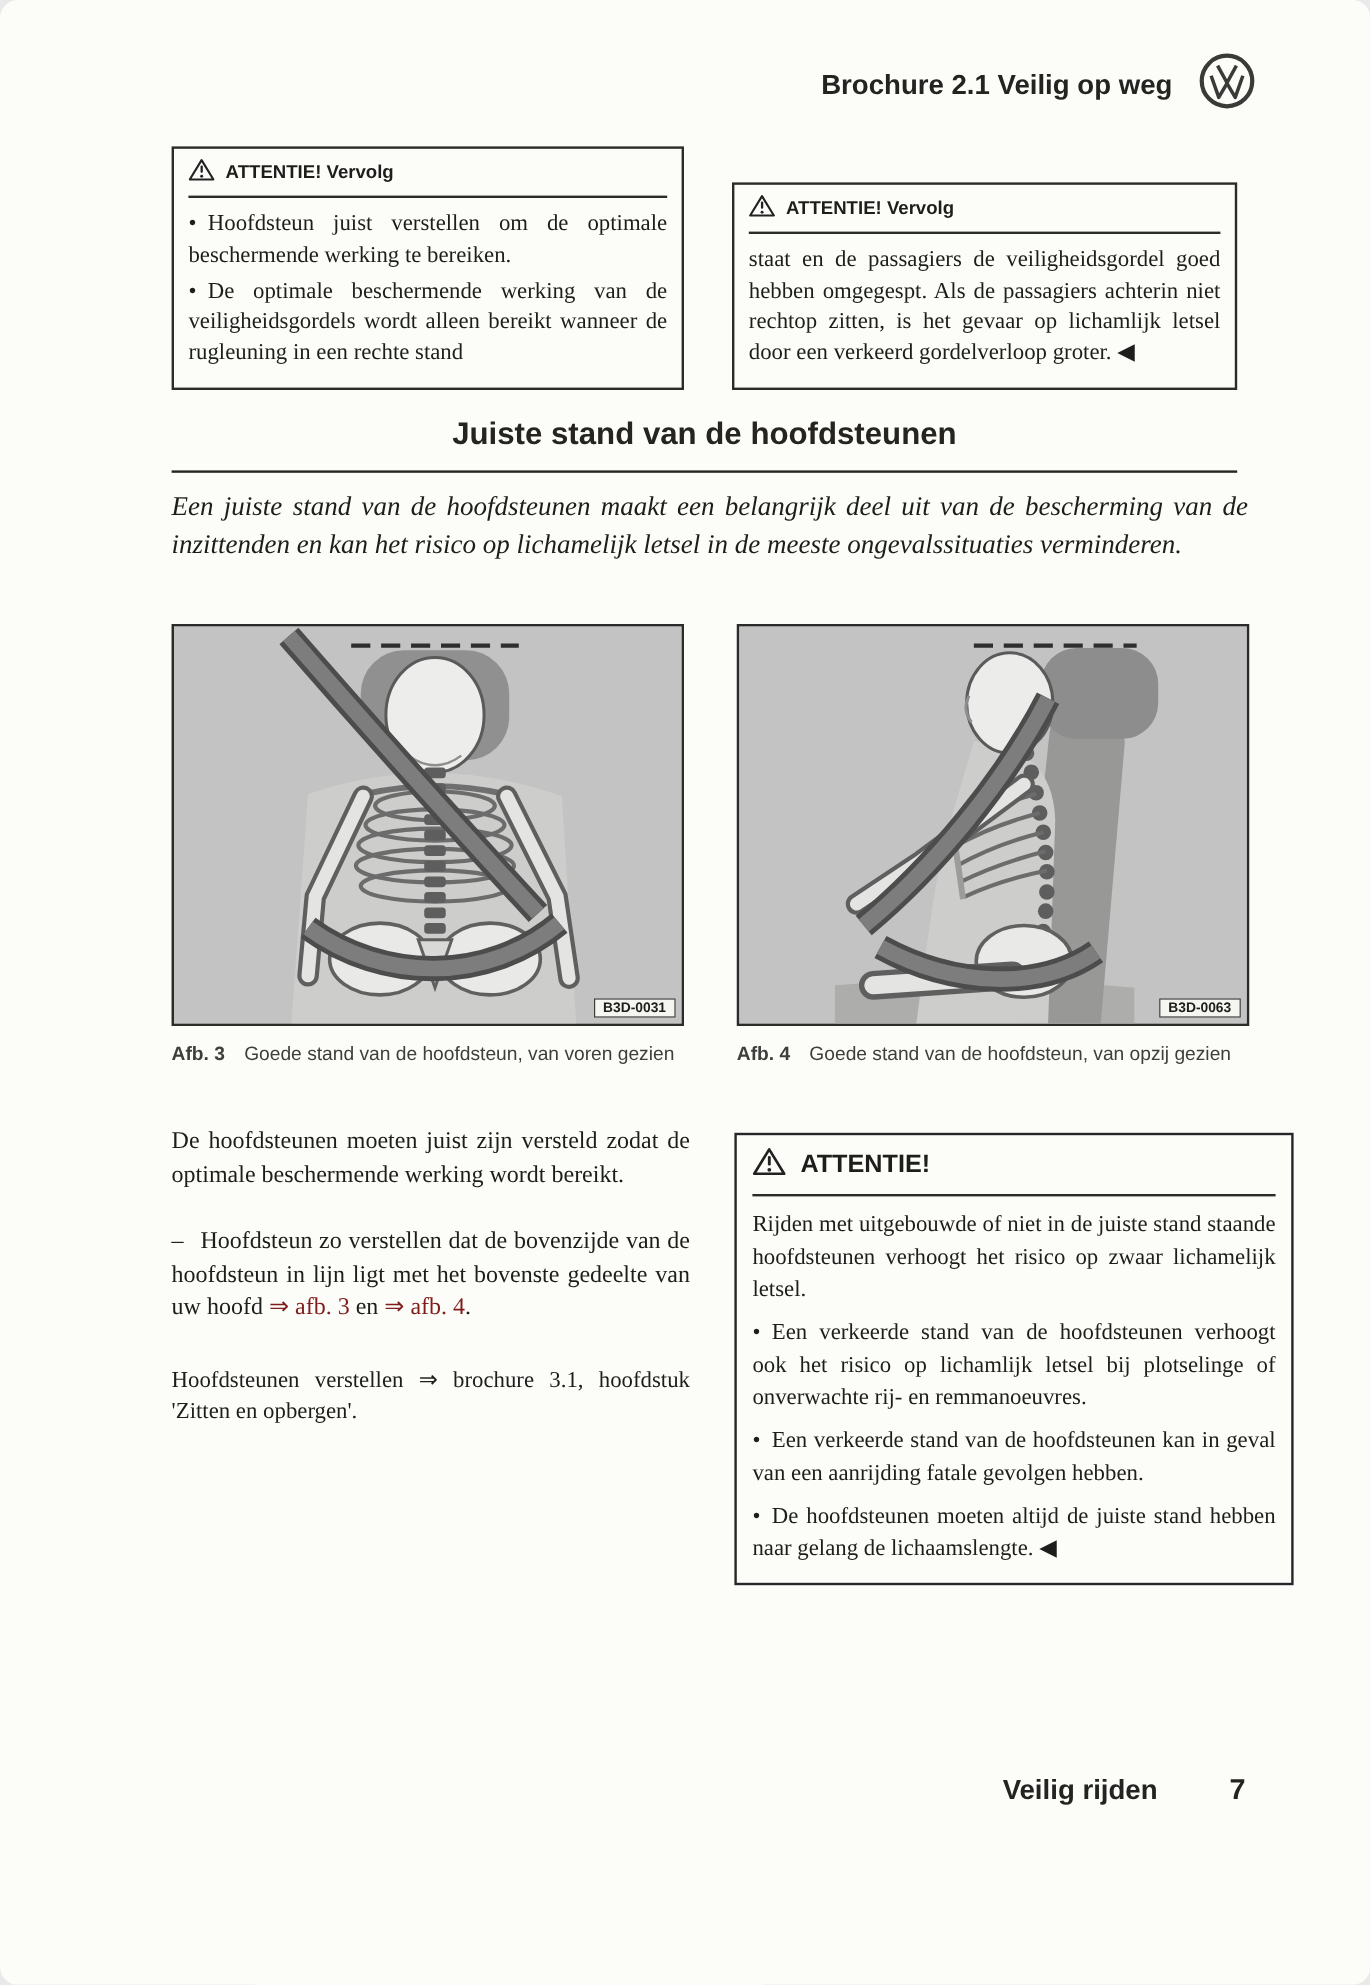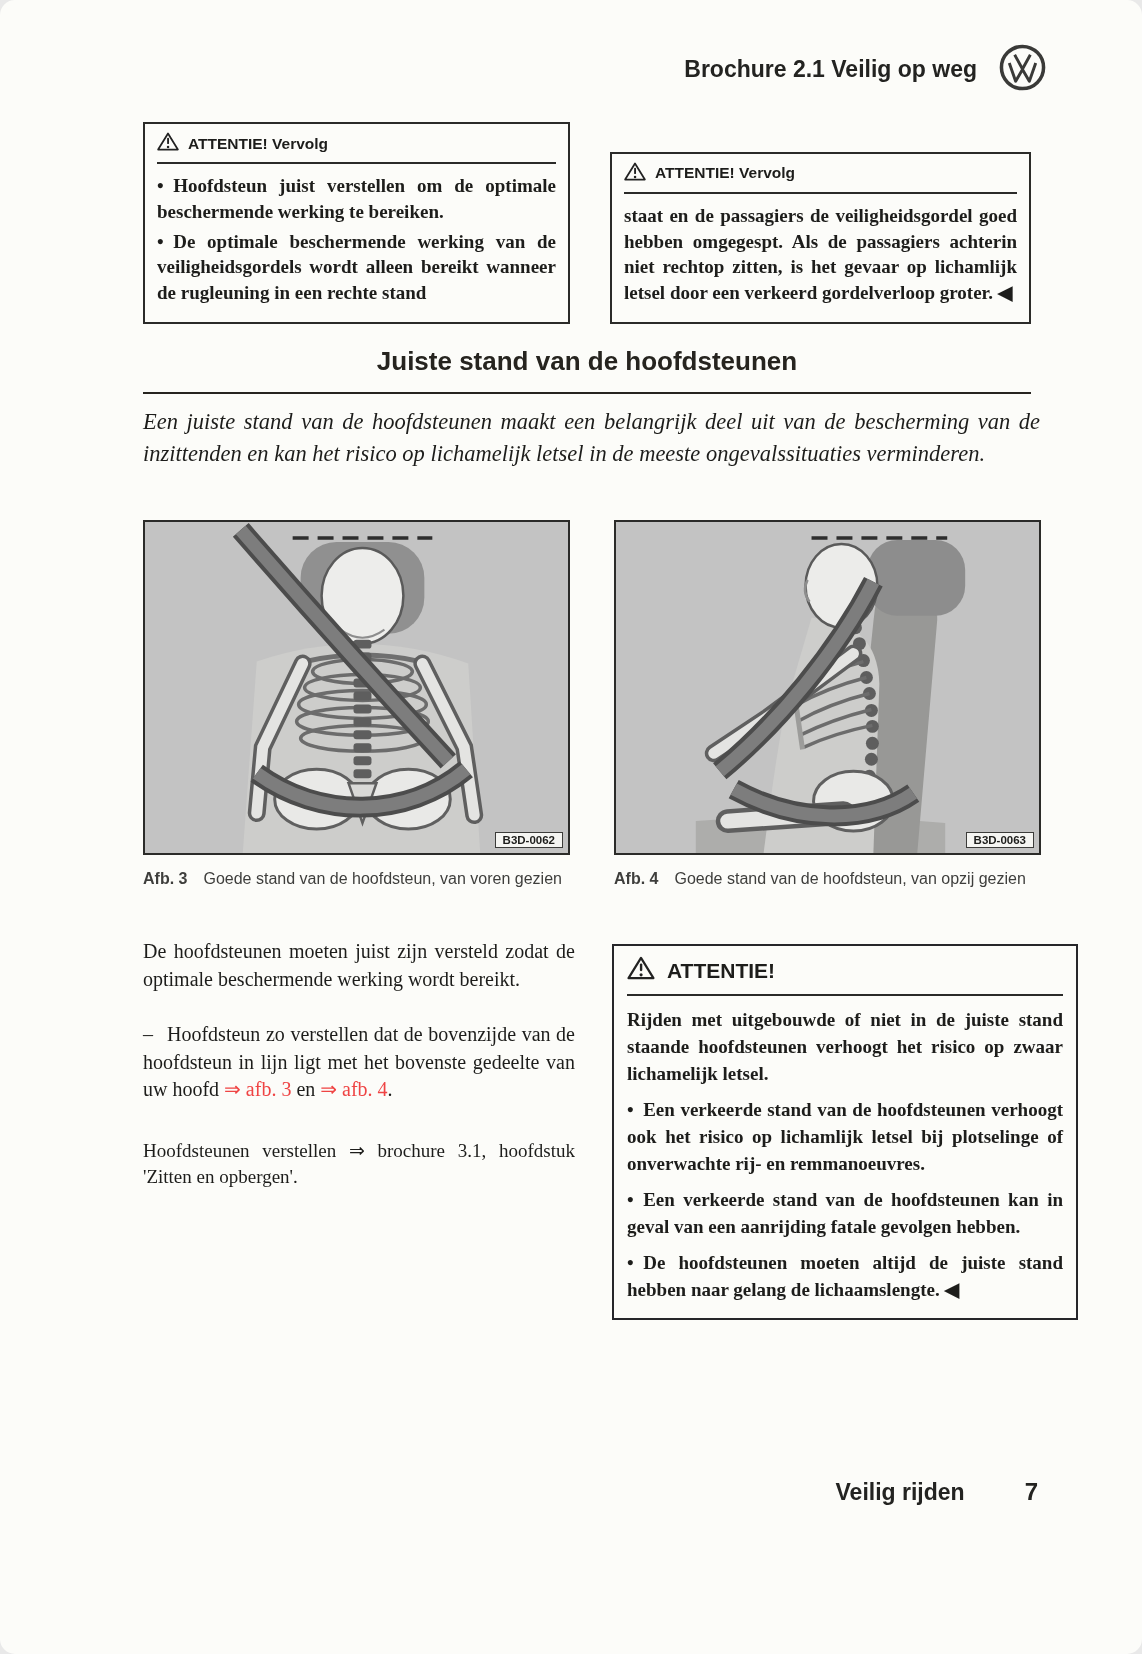--- a/index.html
+++ b/index.html
@@ -21,21 +21,21 @@
   
   .warnrow { position:absolute; top:122px; left:143px; width:888px; display:flex; gap:40px; align-items:flex-end; }
   .warnbox-small { border:2px solid #2b2b29; padding:8px 12px 12px; }
   .warnbox-small.left  { width:427px; }
   .warnbox-small.right { width:421px; }
   .warn-title-row {
     display:flex; align-items:center; gap:9px;
     font-family:"Liberation Sans", sans-serif; font-weight:bold; font-size:15.5px;
     padding-bottom:7px; border-bottom:2px solid #2b2b29; margin-bottom:9px;
   }
-  .warn-body { font-size:19px; font-weight:bold; line-height:1.36; text-align:justify; }
+  .warn-body { font-size:19px; font-weight:normal; line-height:1.36; text-align:justify; }
   .warn-body p { margin-bottom:4px; }
   .warn-body p.bullet::before { content:"\2022\2002"; }
 
   
   .section-head {
     position:absolute; top:346px; left:143px; width:888px;
     font-family:"Liberation Sans", sans-serif; font-weight:bold; font-size:26px;
     color:#26241f; padding-bottom:15px; border-bottom:2px solid #26241f;text-align:center;
   }
   .intro {
@@ -54,21 +54,21 @@
   }
   .figcaption { margin-top:12px; font-family:"Liberation Sans", sans-serif; font-size:16px; color:#3e3e3c; line-height:1.5; }
   .figcaption .cap-label { font-weight:bold; margin-right:16px; }
 
   
   .bodycol { position:absolute; top:938px; left:143px; width:432px; font-size:20px; line-height:1.38; text-align:justify; }
   .bodycol .p1 { margin-bottom:28px; }
   .bodycol .step { margin-bottom:34px; }
   .bodycol .step .dash { margin-right:14px; }
   .bodycol .note { font-size:19px; }
-  .ref { color:#ef4444; }
+  .ref { color:#7f1d1d; }
 
   
   .warnmain { position:absolute; top:944px; left:612px; width:466px; border:2px solid #26262a; padding:10px 13px 14px; }
   .warnmain .warn-title-row { font-size:21px; gap:12px; padding-bottom:9px; margin-bottom:11px; }
   .warnmain .warn-body { font-size:19px; line-height:1.42; }
   .warnmain .warn-body p { margin-bottom:9px; }
   .warnmain .warn-body p:last-child { margin-bottom:0; }
 
   
   .footer {
@@ -170,21 +170,21 @@
             <rect x="209" y="248" width="18" height="9" rx="3"></rect>
           </g>
           <ellipse cx="172" cy="278" rx="42" ry="30" fill="#e9e9e7" stroke="#606060" stroke-width="3"></ellipse>
           <ellipse cx="264" cy="278" rx="42" ry="30" fill="#e9e9e7" stroke="#606060" stroke-width="3"></ellipse>
           <path d="M204 262 L218 302 L232 262 Z" fill="#d9d9d7" stroke="#606060" stroke-width="2.5"></path>
           <path d="M96 8 C150 70 230 160 304 240" stroke="#4c4c4c" stroke-width="21" fill="none"></path>
           <path d="M96 8 C150 70 230 160 304 240" stroke="#7d7d7d" stroke-width="13" fill="none"></path>
           <path d="M112 252 C175 298 262 298 322 248" stroke="#4c4c4c" stroke-width="21" fill="none"></path>
           <path d="M112 252 C175 298 262 298 322 248" stroke="#7d7d7d" stroke-width="13" fill="none"></path>
         </svg>
-        <span class="figcode">B3D-0062</span>
+        <span class="figcode">B3D-0031</span>
       </div>
       <div class="figcaption">
         <span class="cap-label">Afb. 3</span><span>Goede stand van de hoofdsteun, van voren gezien</span>
       </div>
     </div>
 
     <div class="figure">
       <div class="figframe">
         <svg viewBox="0 0 424 332" preserveAspectRatio="none">
           <rect width="424" height="332" fill="#c3c3c3"></rect>

